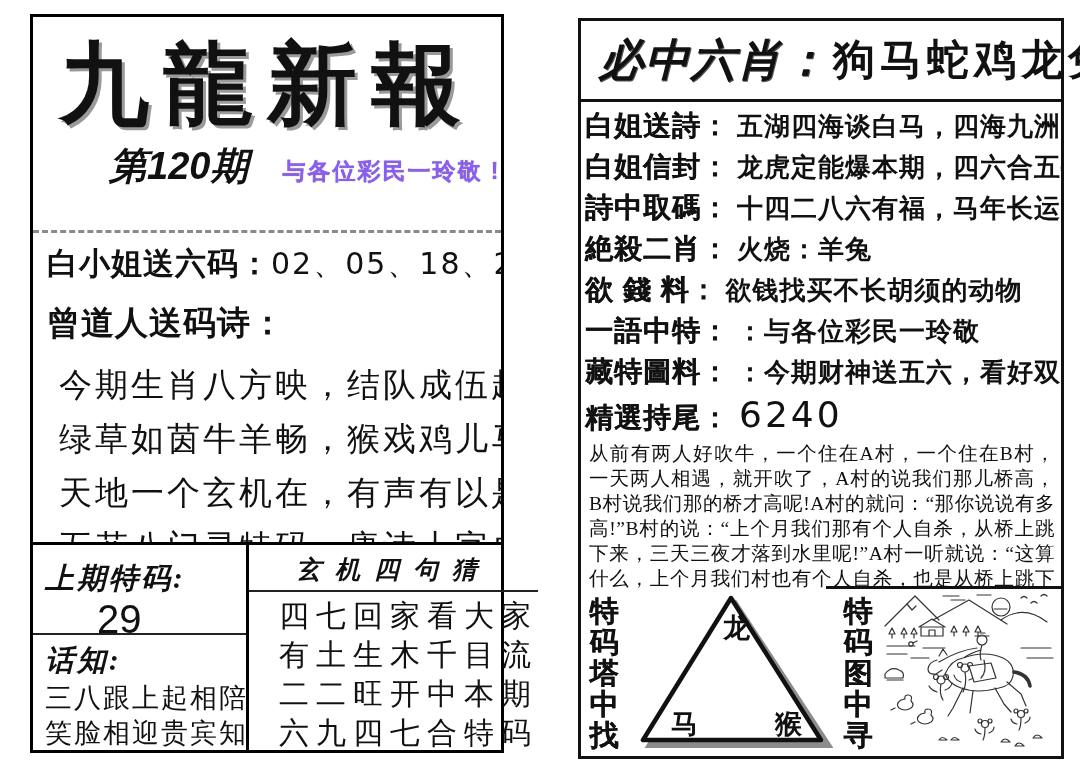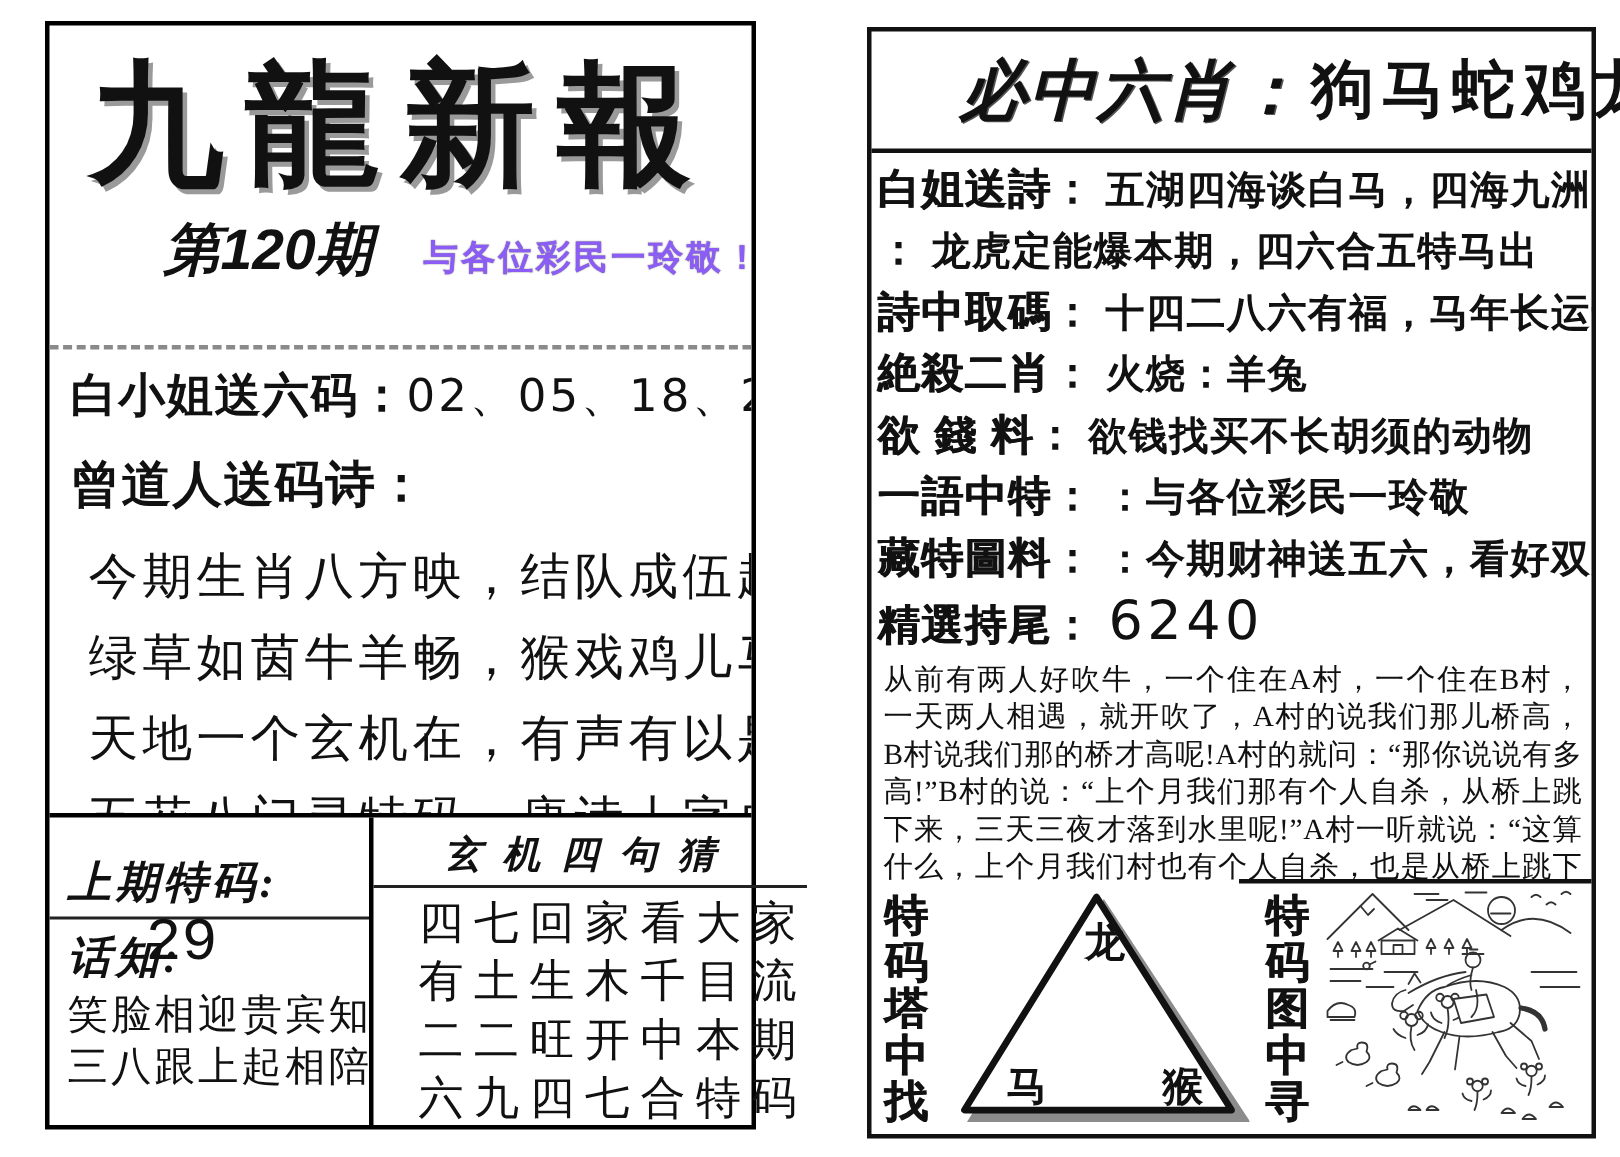--- a/index.html
+++ b/index.html
@@ -23,37 +23,37 @@
   .bold-label{font-weight:900;font-size:31px;letter-spacing:1px;}
   .codes-line{white-space:nowrap;}
   .codes{font-family:"DejaVu Sans",sans-serif;font-size:30px;letter-spacing:2px;}
   .poem-label{display:block;margin-top:16px;font-size:33px;}
   .poem{margin-top:12px;padding-left:12px;font-family:"Liberation Serif","DejaVu Serif",serif;
         font-size:33px;line-height:54px;letter-spacing:3px;white-space:nowrap;}
   .bottom-grid{position:absolute;left:0;right:0;bottom:0;height:208px;
                border-top:3px solid #000;display:flex;box-sizing:border-box;}
   .bl-left{width:216px;border-right:3px solid #000;box-sizing:border-box;
            display:flex;flex-direction:column;}
-  .last-special{height:68px;border-bottom:2px solid #222;box-sizing:border-box;padding:24px 10px 0 12px;}
+  .last-special{height:90px;border-bottom:2px solid #222;box-sizing:border-box;padding:14px 10px 0 12px;}
   .hand{font-family:"Liberation Serif","DejaVu Serif",serif;font-style:italic;font-weight:bold;
         font-size:29px;letter-spacing:3px;}
-  .special-num{margin:-2px 0 0 52px;font-family:Liberation Mono, monospace;font-size:40px;}
+  .special-num{margin:-2px 0 0 52px;font-family:Liberation Sans, sans-serif;font-size:40px;}
   .notice{padding:6px 10px 0 12px;}
   .notice-line{font-family:"Liberation Serif","DejaVu Serif",serif;font-size:27px;line-height:35px;
                letter-spacing:2px;white-space:nowrap;}
   .bl-right{flex:1;display:flex;flex-direction:column;}
   .riddle-title{text-align:center;font-size:25px;letter-spacing:14px;padding:8px 0 4px 0;
                 border-bottom:2px solid #222;}
   .riddle-lines{padding:4px 0 0 30px;}
   .riddle-line{font-family:"Liberation Serif","DejaVu Serif",serif;font-size:30px;line-height:39px;
                letter-spacing:7px;white-space:nowrap;}
   
   .right-panel{position:absolute;left:578px;top:18px;width:486px;height:741px;
                border:3px solid #111;box-sizing:border-box;background:#fff;}
-  .rp-header{height:78px;display:flex;align-items:center;padding-left:28px;white-space:nowrap;margin-left:31px;}
+  .rp-header{height:78px;display:flex;align-items:center;padding-left:18px;white-space:nowrap;}
   .rp-header-label{font-family:"Liberation Serif","DejaVu Serif",serif;font-style:italic;
                    font-weight:900;font-size:44px;letter-spacing:2px;text-shadow:1px 1px 0 #555;}
   .rp-header-value{font-family:"Liberation Serif","DejaVu Serif",serif;font-weight:bold;
                    font-size:42px;letter-spacing:5px;margin-left:4px;}
   .rp-items{border-top:3px solid #111;height:340px;overflow:hidden;
             padding:5px 6px 0 4px;box-sizing:border-box;}
   .rp-row{display:flex;align-items:baseline;min-height:41px;white-space:nowrap;}
   .rp-label{font-size:28px;font-weight:900;letter-spacing:1px;white-space:pre;
             text-shadow:0.6px 0 0 #111;}
   .rp-colon{font-size:28px;font-weight:900;}
@@ -107,22 +107,22 @@
     </div>
 
     <div class="bottom-grid">
       <div class="bl-left">
         <div class="last-special">
           <div class="hand">上期特码:</div>
           <div class="special-num">29</div>
         </div>
         <div class="notice">
           <div class="hand">话知:</div>
+          <div class="notice-line">三八跟上起相陪</div>
           <div class="notice-line">笑脸相迎贵宾知</div>
-          <div class="notice-line">三八跟上起相陪</div>
         </div>
       </div>
       <div class="bl-right">
         <div class="riddle-title hand">玄机四句猜</div>
         <div class="riddle-lines">
           <div class="riddle-line">四七回家看大家</div>
           <div class="riddle-line">有土生木千目流</div>
           <div class="riddle-line">二二旺开中本期</div>
           <div class="riddle-line">六九四七合特码</div>
         </div>
@@ -136,20 +136,21 @@
       <span class="rp-header-value">狗马蛇鸡龙兔</span>
     </div>
 
     <div class="rp-items">
       <div class="rp-row">
         <span class="rp-label">白姐送詩</span>
           <span class="rp-colon">：</span>
           <span class="rp-value">五湖四海谈白马，四海九洲问河络</span>
       </div>
       <div class="rp-row">
+        <span class="rp-label">白姐信封</span>
           <span class="rp-colon">：</span>
           <span class="rp-value">龙虎定能爆本期，四六合五特马出</span>
       </div>
       <div class="rp-row">
         <span class="rp-label">詩中取碼</span>
           <span class="rp-colon">：</span>
           <span class="rp-value">十四二八六有福，马年长运十九通</span>
       </div>
       <div class="rp-row">
         <span class="rp-label">絶殺二肖</span>

